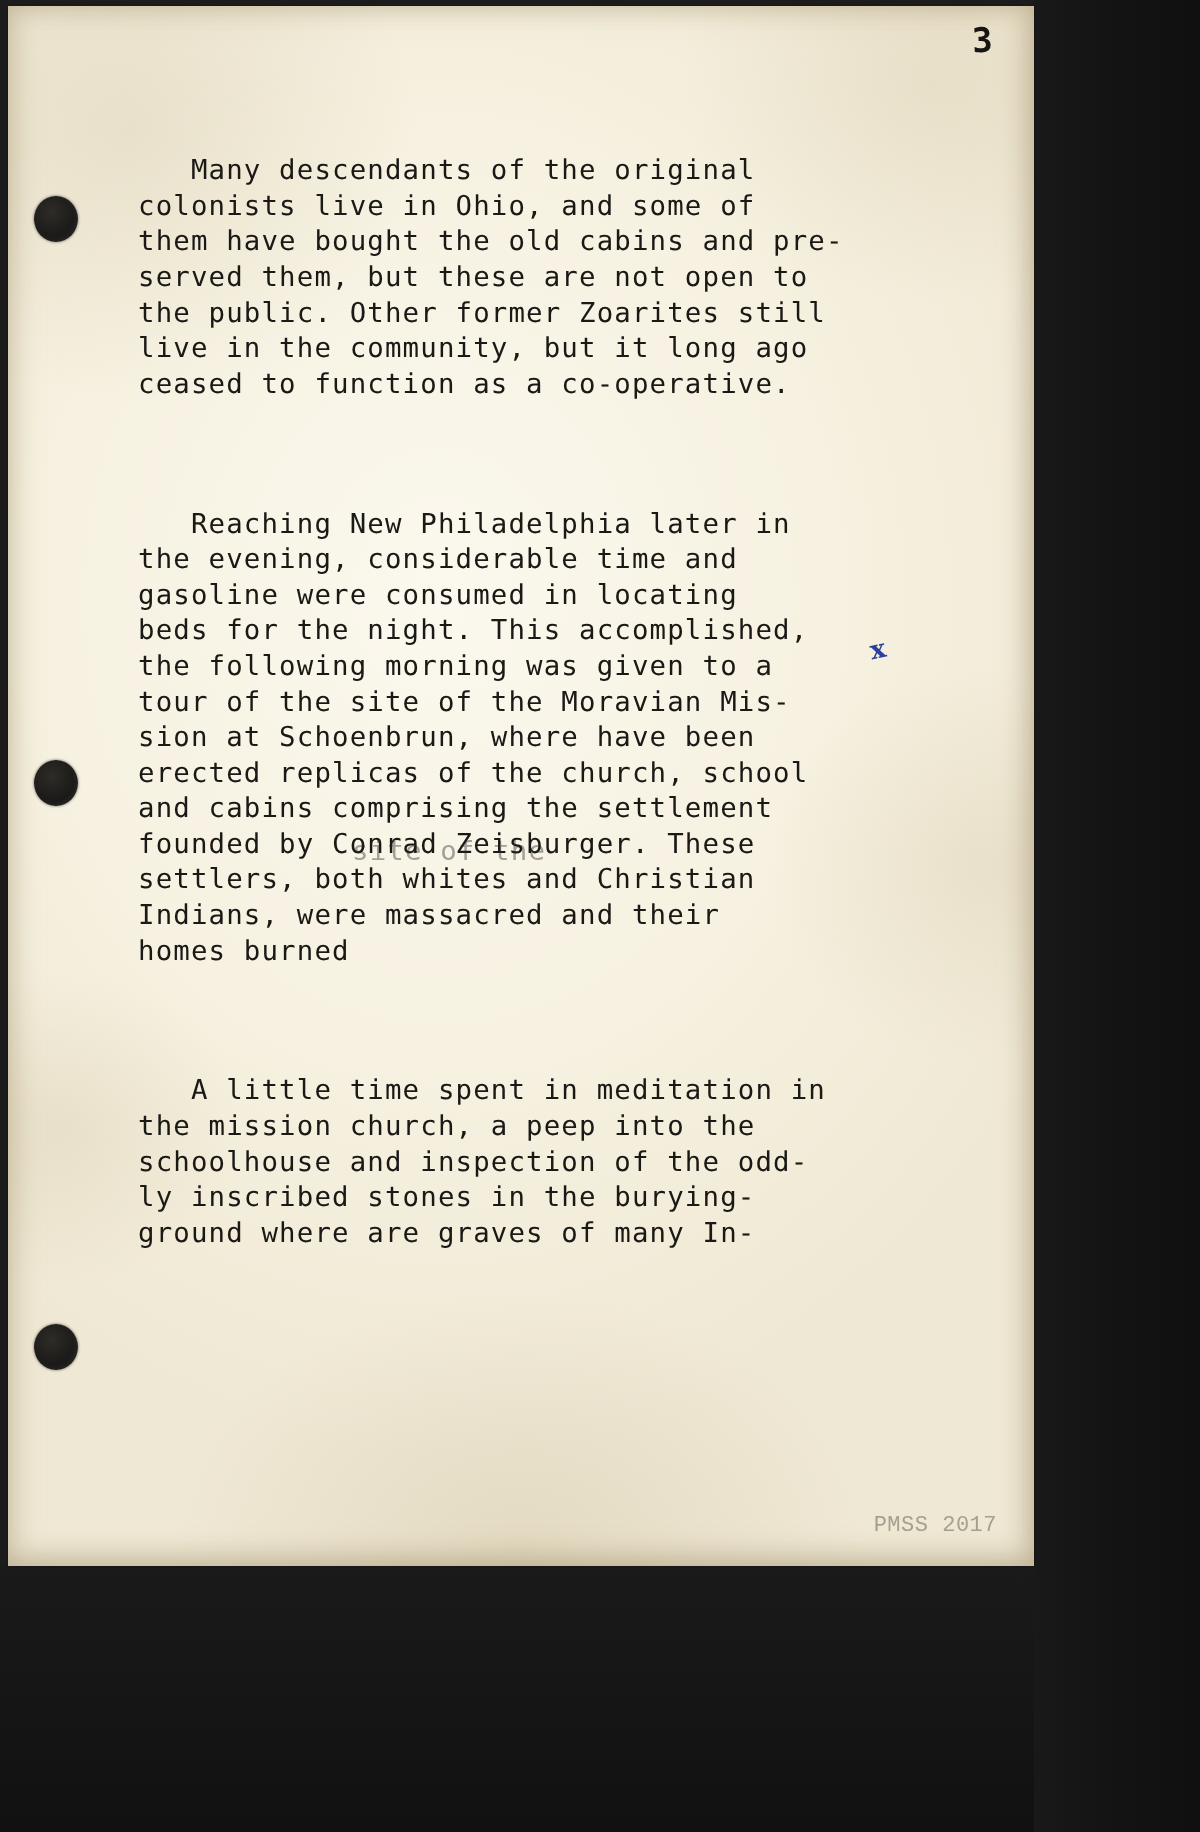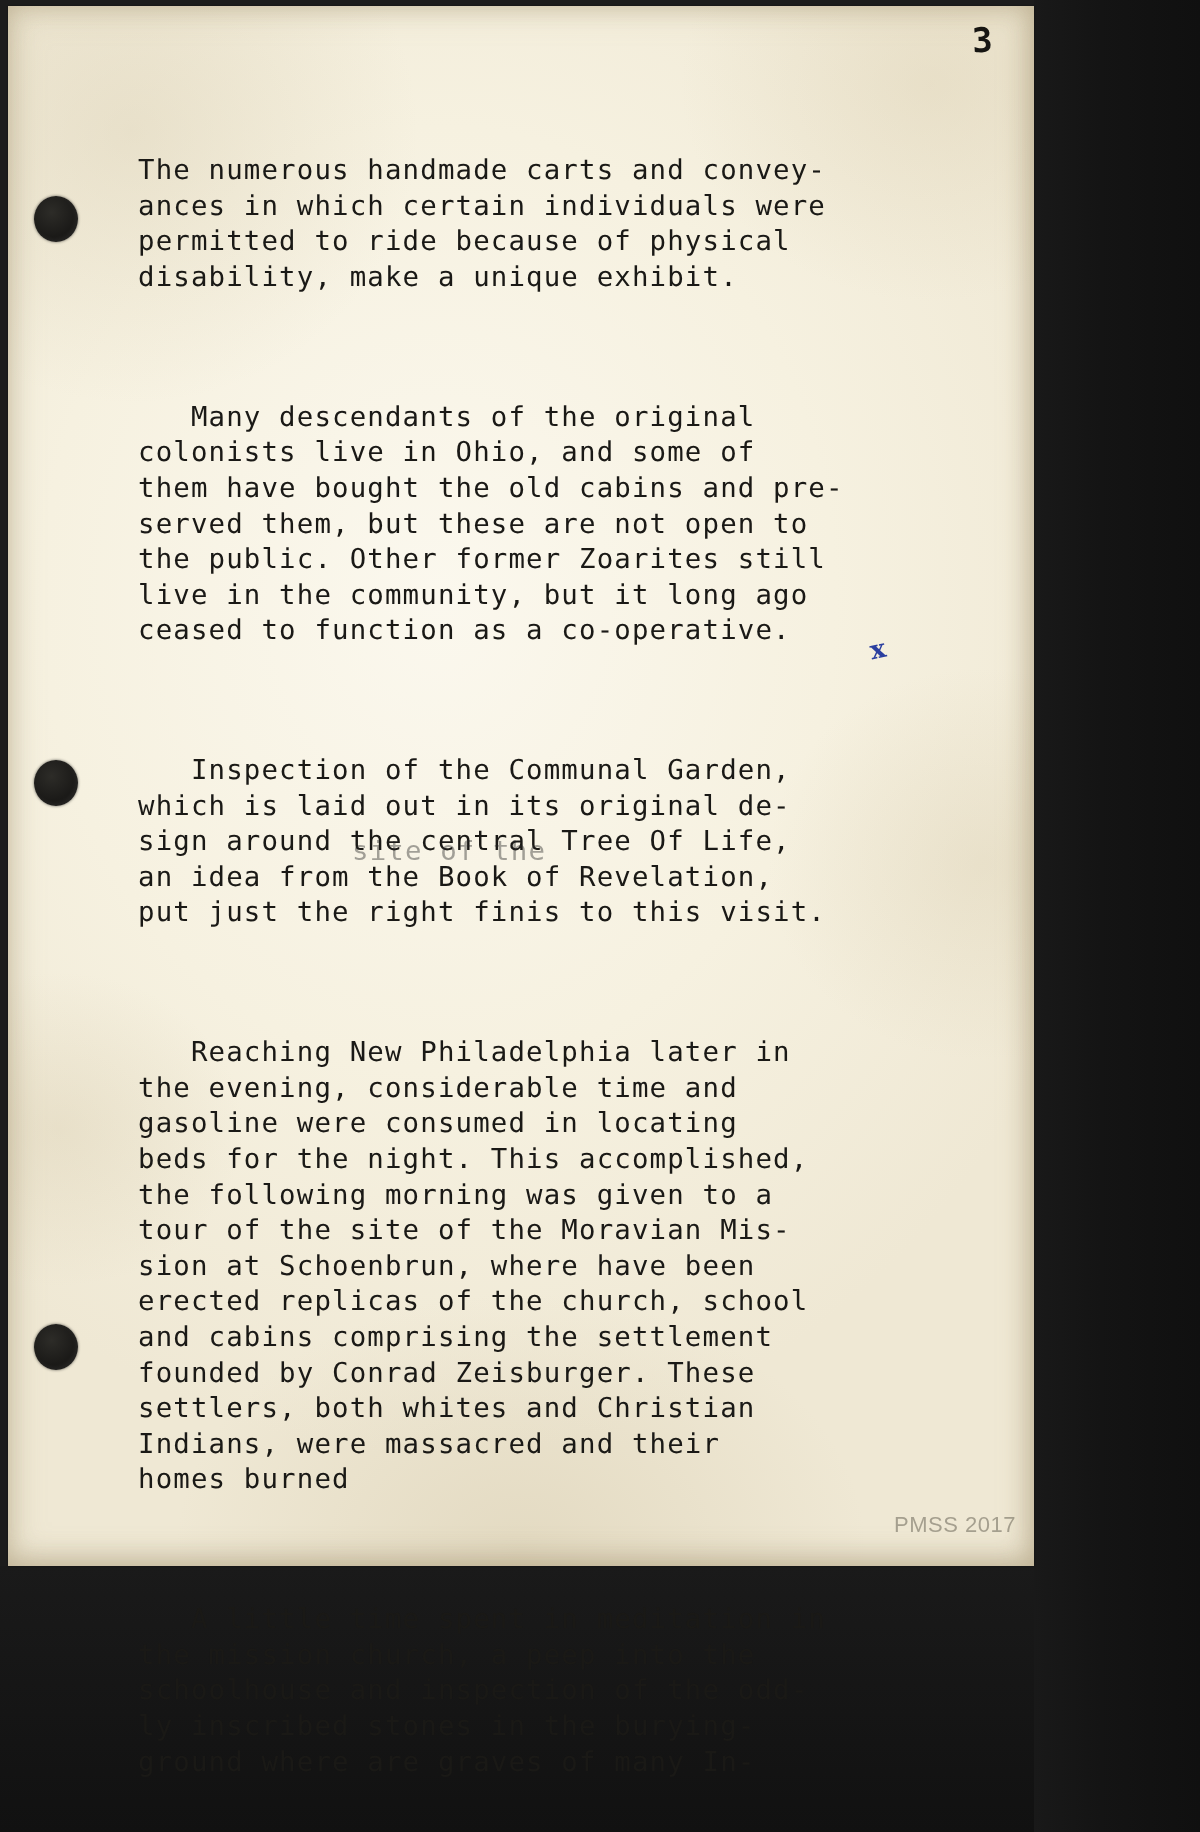--- a/index.html
+++ b/index.html
@@ -139,23 +139,23 @@
     font-family: "DejaVu Serif", serif;
     font-size: 26px;
     color: #2b3fa0;
     font-weight: 700;
     transform: rotate(-12deg);
   }
 
   
   #watermark {
     position: absolute;
-    right: 18px;
+    right: 37px;
     bottom: 28px;
-    font-family: Liberation Sans, sans-serif;
+    font-family: Liberation Mono, monospace;
     font-size: 22px;
     letter-spacing: 0.5px;
     color: rgba(120,115,100,0.62);
   }
 </style>
 </head>
 <body>
 
 <div id="page">
 
@@ -166,36 +166,27 @@
     <div class="grain"></div>
     <div class="edge-shade"></div>
 
     <div class="hole" id="hole-1"></div>
     <div class="hole" id="hole-2"></div>
     <div class="hole" id="hole-3"></div>
 
     <div id="page-number">3</div>
 
     <div id="typescript">
-      <p class="para">The numerous handmade carts and convey-
-ances in which certain individuals were
-permitted to ride because of physical
-disability, make a unique exhibit.</p>
       <p class="para">   Many descendants of the original
 colonists live in Ohio, and some of
 them have bought the old cabins and pre-
 served them, but these are not open to
 the public. Other former Zoarites still
 live in the community, but it long ago
 ceased to function as a co-operative.</p>
-      <p class="para">   Inspection of the Communal Garden,
-which is laid out in its original de-
-sign around the central Tree Of Life,
-an idea from the Book of Revelation,
-put just the right finis to this visit.</p>
       <p class="para">   Reaching New Philadelphia later in
 the evening, considerable time and
 gasoline were consumed in locating
 beds for the night. This accomplished,
 the following morning was given to a
 tour of the site of the Moravian Mis-
 sion at Schoenbrun, where have been
 erected replicas of the church, school
 and cabins comprising the settlement
 founded by Conrad Zeisburger. These

